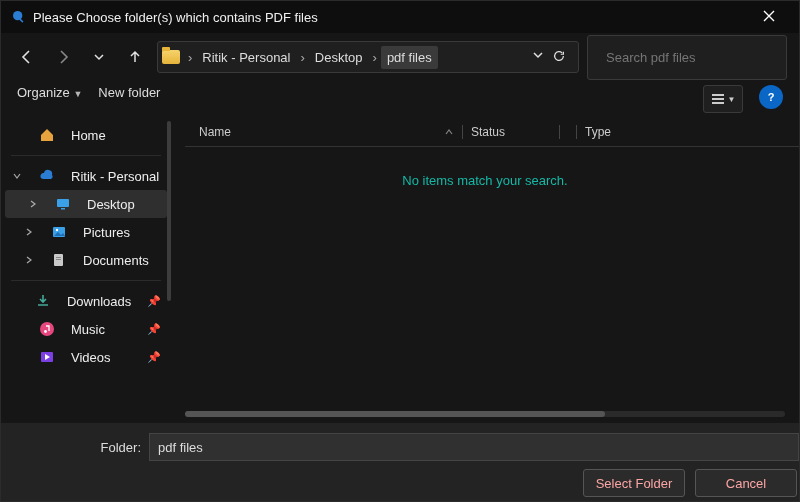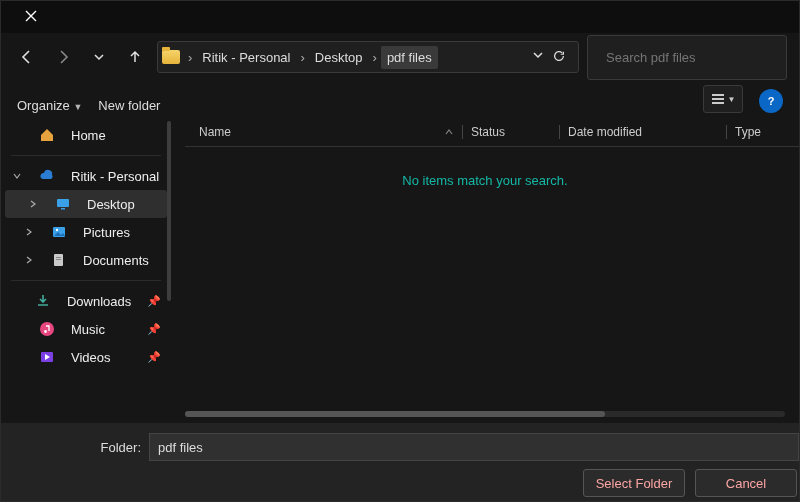--- a/index.html
+++ b/index.html
@@ -12,21 +12,21 @@
   .navrow { display:flex; align-items:center; gap:8px; padding:6px 12px; background:#161616; height:48px; }
   .navbtn { width:28px; height:28px; display:flex; align-items:center; justify-content:center; cursor:pointer; color:#e0e0e0; border-radius:3px; }
   .breadcrumb-box { flex:1; height:32px; border:1px solid #3a3a3a; background:#1f1f1f; display:flex; align-items:center; padding:0 4px; gap:2px; border-radius:3px; }
   .bc-item { padding:4px 6px; cursor:pointer; color:#ddd; }
   .bc-item.sel { background:#3a3a3a; border-radius:2px; }
   .bc-sep { opacity:.7; padding:0 2px; }
   .bc-right { margin-left:auto; display:flex; gap:8px; padding-right:8px; }
   .searchbox { width:200px; height:45px; border:1px solid #3a3a3a; background:#1f1f1f; display:flex; align-items:center; padding:16px 10px; gap:8px; border-radius:3px; color:#888; }
   .searchbox input { flex:1; background:transparent; border:none; outline:none; color:#ddd; font-size:13px; }
   
-  .orgrow { display:flex; align-items:flex-end; gap:16px; padding:4px 16px; height:36px; background:#161616; }
+  .orgrow { display:flex; align-items:flex-start; gap:16px; padding:4px 16px; height:36px; background:#161616; }
   .orglink { cursor:pointer; color:#ddd; }
   .orgrow .spacer { flex:1; }
   .viewbtn { width:40px; height:28px; border:1px solid #3a3a3a; background:#1f1f1f; border-radius:3px; display:flex; align-items:center; justify-content:center; gap:3px; cursor:pointer; }
   .helpbtn { width:24px; height:24px; border-radius:50%; background:#0a67c5; display:flex; align-items:center; justify-content:center; color:#fff; font-weight:bold; font-size:11px; cursor:pointer; }
   
   .main { display:flex; height:306px; background:#161616; position:relative; }
   .sidebar { width:170px; background:#161616; overflow-y:auto; padding-top:4px; position:relative; }
   .sb-scrollbar { position:absolute; top:4px; right:0; width:4px; height:180px; background:#3d3d3d; border-radius:2px; }
   .node { display:flex; align-items:center; gap:16px; padding:6px 10px; cursor:pointer; color:#eee; }
   .node .chev { width:12px; display:inline-flex; justify-content:center; opacity:.8; }
@@ -53,20 +53,27 @@
   .btn { min-width:102px; height:28px; border:1px solid #555; background:#2b2b2b; color:#fca5a5; font-size:13px; cursor:pointer; border-radius:3px; }
   .icon-svg { width:16px; height:16px; flex-shrink:0; }
   .sep-line { height:1px; width:calc(100% - 20px); background:#2b2b2b; margin:6px auto; }
   .folder-yellow { width:18px; height:14px; background:linear-gradient(#f6d36b,#e6b43a); border-radius:2px; position:relative; margin-right:4px; }
   .folder-yellow::before { content:""; position:absolute; top:-3px; left:0; width:8px; height:4px; background:#e6b43a; border-radius:1px 1px 0 0; }
 </style>
 </head>
 <body>
 
 <div class="titlebar">
+  <div class="title">
+    <svg class="icon-svg" viewBox="0 0 24 24">
+        <circle cx="10" cy="10" r="7" fill="#2b7cd3"></circle>
+        <rect x="14" y="14" width="7" height="2.5" rx="1" transform="rotate(45 14 14)" fill="#2b7cd3"></rect>
+      </svg>
+    <span>Please Choose folder(s) which contains PDF files</span>
+  </div>
   <div class="close">
     <svg width="12" height="12" viewBox="0 0 12 12">
         <path d="M1 1 L11 11 M11 1 L1 11" stroke="#fff" stroke-width="1.4"></path>
       </svg>
   </div>
 </div>
 
 <div class="navrow">
   <div class="navbtn">
       <svg width="16" height="16" viewBox="0 0 16 16">
@@ -227,23 +234,20 @@
           <span>Name</span>
           <svg width="10" height="10" viewBox="0 0 10 10" style="margin-left:auto;opacity:.6">
             <path d="M2 7 L5 3 L8 7" stroke="#ccc" stroke-width="1.2" fill="none"></path>
           </svg>
         </div>
       <div class="col-div"></div>
       <div class="col status">
           <span>Status</span>
         </div>
       <div class="col-div"></div>
-      <div class="col date">
-          <span>Date modified</span>
-        </div>
       <div class="col-div"></div>
       <div class="col type">
           <span>Type</span>
         </div>
     </div>
     <div class="empty">No items match your search.</div>
     <div class="hscroll">
         <div class="hscroll-thumb"></div>
       </div>
   </div>

